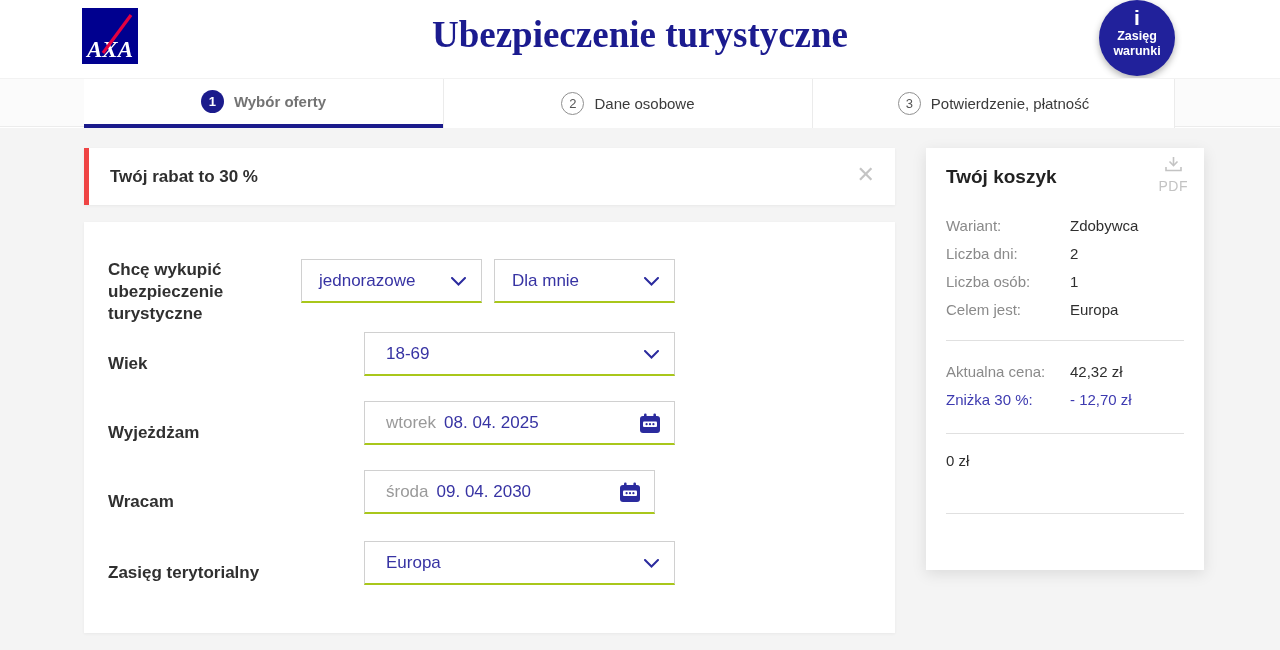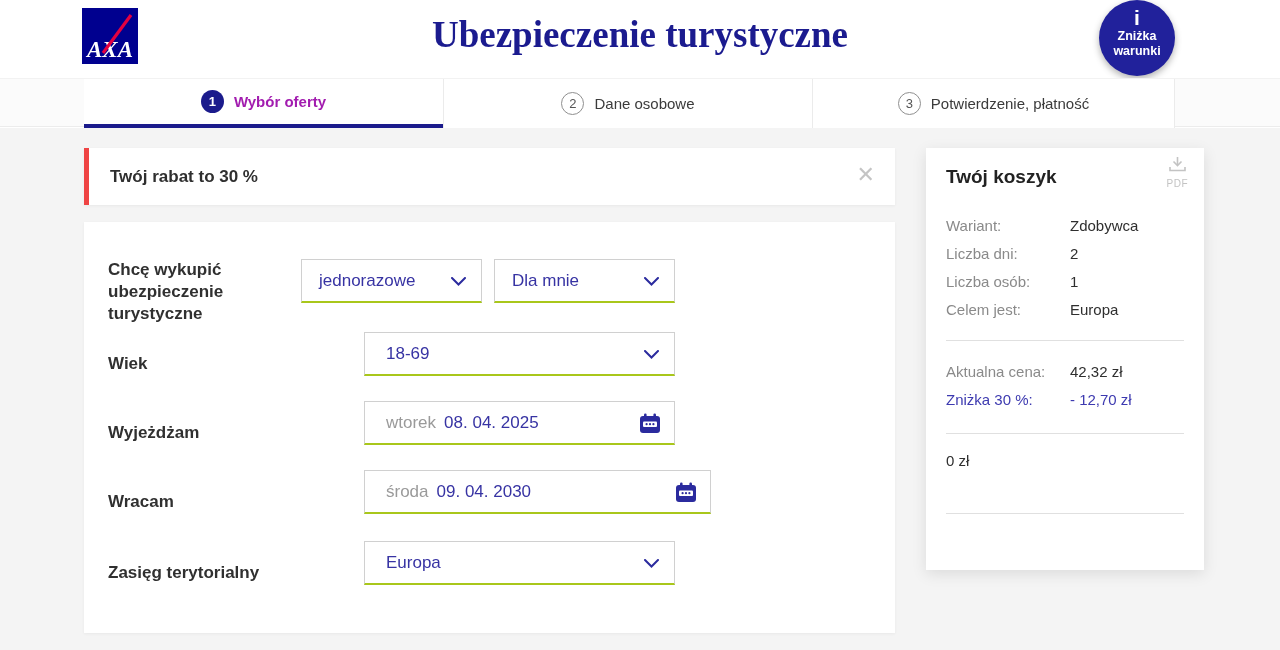--- a/index.html
+++ b/index.html
@@ -23,21 +23,21 @@
       border-top:1px solid #f2f2f2;border-bottom:1px solid #ececec;}
   .tab{position:absolute;top:0;height:49px;background:#fff;display:flex;align-items:center;
       justify-content:center;gap:10px;cursor:pointer;}
   .tab1{left:84px;width:359px;border-bottom:4px solid #1b1b8c;}
   .tab2{left:443px;width:369px;border-left:1px solid #ebebeb;}
   .tab3{left:812px;width:363px;border-left:1px solid #ebebeb;border-right:1px solid #ebebeb;}
   .tab-num{width:23px;height:23px;border-radius:50%;display:flex;align-items:center;
       justify-content:center;font-size:13px;}
   .tab-num.active{background:#1b1b8c;color:#fff;font-weight:700;}
   .tab-num.inactive{border:1px solid #8f8f8f;color:#555;background:#fff;}
-  .tab-label.active{font-weight:700;font-size:15px;color:#a21caf;}
+  .tab-label.active{font-weight:700;font-size:15px;color:#737373;}
   .tab-label.inactive{font-size:15px;color:#3b3b3b;}
 
   
   .main-bg{position:absolute;left:0;top:128px;width:1280px;height:522px;background:#f4f4f4;}
 
   
   .banner{position:absolute;left:84px;top:148px;width:811px;height:57px;background:#fff;
       border-left:5px solid #ef4444;box-shadow:0 1px 3px rgba(0,0,0,.05);
       display:flex;align-items:center;}
   .banner-text{margin-left:21px;font-weight:700;font-size:17px;color:#2f2f2f;}
@@ -53,21 +53,21 @@
       cursor:pointer;}
   .dd .chev{position:absolute;right:15px;top:17px;}
   .dd .cal{position:absolute;right:13px;top:11px;}
   .day{color:#9a9a9a;margin-right:8px;}
 
   
   .cart{position:absolute;left:926px;top:148px;width:278px;height:422px;background:#fff;
       box-shadow:0 4px 14px rgba(0,0,0,.1);}
   .cart-title{position:absolute;left:20px;top:18px;font-size:19px;font-weight:700;color:#222;}
   .pdf-btn{position:absolute;right:16px;top:8px;text-align:center;color:#c3c3c3;cursor:pointer;}
-  .pdf-label{font-size:10px;letter-spacing:.5px;margin-top:1px;}
+  .pdf-label{font-size:14px;letter-spacing:.5px;margin-top:1px;}
   .cart-items{position:absolute;left:20px;top:68px;right:18px;}
   .c-row{display:flex;font-size:15px;line-height:19px;margin-bottom:9px;}
   .c-lab{width:124px;flex:none;color:#8a8a8a;}
   .c-val{color:#2f2f2f;}
   .c-hr{position:absolute;left:20px;right:20px;border-top:1px solid #e0e0e0;}
   .price-rows{position:absolute;left:20px;top:214px;right:18px;}
   .discount .c-lab,.discount .c-val{color:#3d3ab0;width:auto;}
   .discount .c-lab{width:124px;}
   .clause{position:absolute;left:20px;top:303px;right:18px;}
 </style>
@@ -81,21 +81,21 @@
       <svg width="56" height="56" viewBox="0 0 56 56">
         <rect width="56" height="56" fill="#00008f"></rect>
         <text x="28" y="49" font-size="23" fill="#ffffff" text-anchor="middle" font-family="Liberation Serif, serif" font-weight="bold" font-style="italic">AXA</text>
         <line x1="21" y1="45" x2="49" y2="7" stroke="#e40041" stroke-width="3.2"></line>
       </svg>
     </div>
     <div class="page-title">Ubezpieczenie turystyczne</div>
     <div class="info-btn">
       <span class="info-i">i</span>
       <span class="info-txt">
-        <span>Zniżka</span><br>
+        <span>Zasięg</span><br>
         <span>warunki</span>
       </span>
     </div>
   </div>
 
   <div class="tabbar">
     <div class="tab tab1">
       <span class="tab-num active">1</span>
       <span class="tab-label active">Wybór oferty</span>
     </div>
@@ -151,21 +151,21 @@
         <rect x="5" y="0.5" width="2.6" height="5" rx="1.2" fill="#2b2b9e"></rect>
         <rect x="14.4" y="0.5" width="2.6" height="5" rx="1.2" fill="#2b2b9e"></rect>
         <rect x="4" y="8.5" width="14" height="5.4" rx="1" fill="#ffffff"></rect>
         <circle cx="7.6" cy="11.2" r="1.1" fill="#2b2b9e"></circle>
         <circle cx="11" cy="11.2" r="1.1" fill="#2b2b9e"></circle>
         <circle cx="14.4" cy="11.2" r="1.1" fill="#2b2b9e"></circle>
       </svg>
     </div>
 
     <div class="f-label" style="top:261px;">Wracam</div>
-    <div class="dd" style="left:280px;top:248px;width:347px;padding-left:21px;text-align:right;">
+    <div class="dd" style="left:280px;top:248px;width:291px;padding-left:21px;text-align:right;">
       <span class="day">środa</span>
       <span>09. 04. 2030</span>
       <svg class="cal" width="22" height="21" viewBox="0 0 22 21">
         <rect x="1" y="3" width="20" height="17" rx="3" fill="#2b2b9e"></rect>
         <rect x="5" y="0.5" width="2.6" height="5" rx="1.2" fill="#2b2b9e"></rect>
         <rect x="14.4" y="0.5" width="2.6" height="5" rx="1.2" fill="#2b2b9e"></rect>
         <rect x="4" y="8.5" width="14" height="5.4" rx="1" fill="#ffffff"></rect>
         <circle cx="7.6" cy="11.2" r="1.1" fill="#2b2b9e"></circle>
         <circle cx="11" cy="11.2" r="1.1" fill="#2b2b9e"></circle>
         <circle cx="14.4" cy="11.2" r="1.1" fill="#2b2b9e"></circle>

